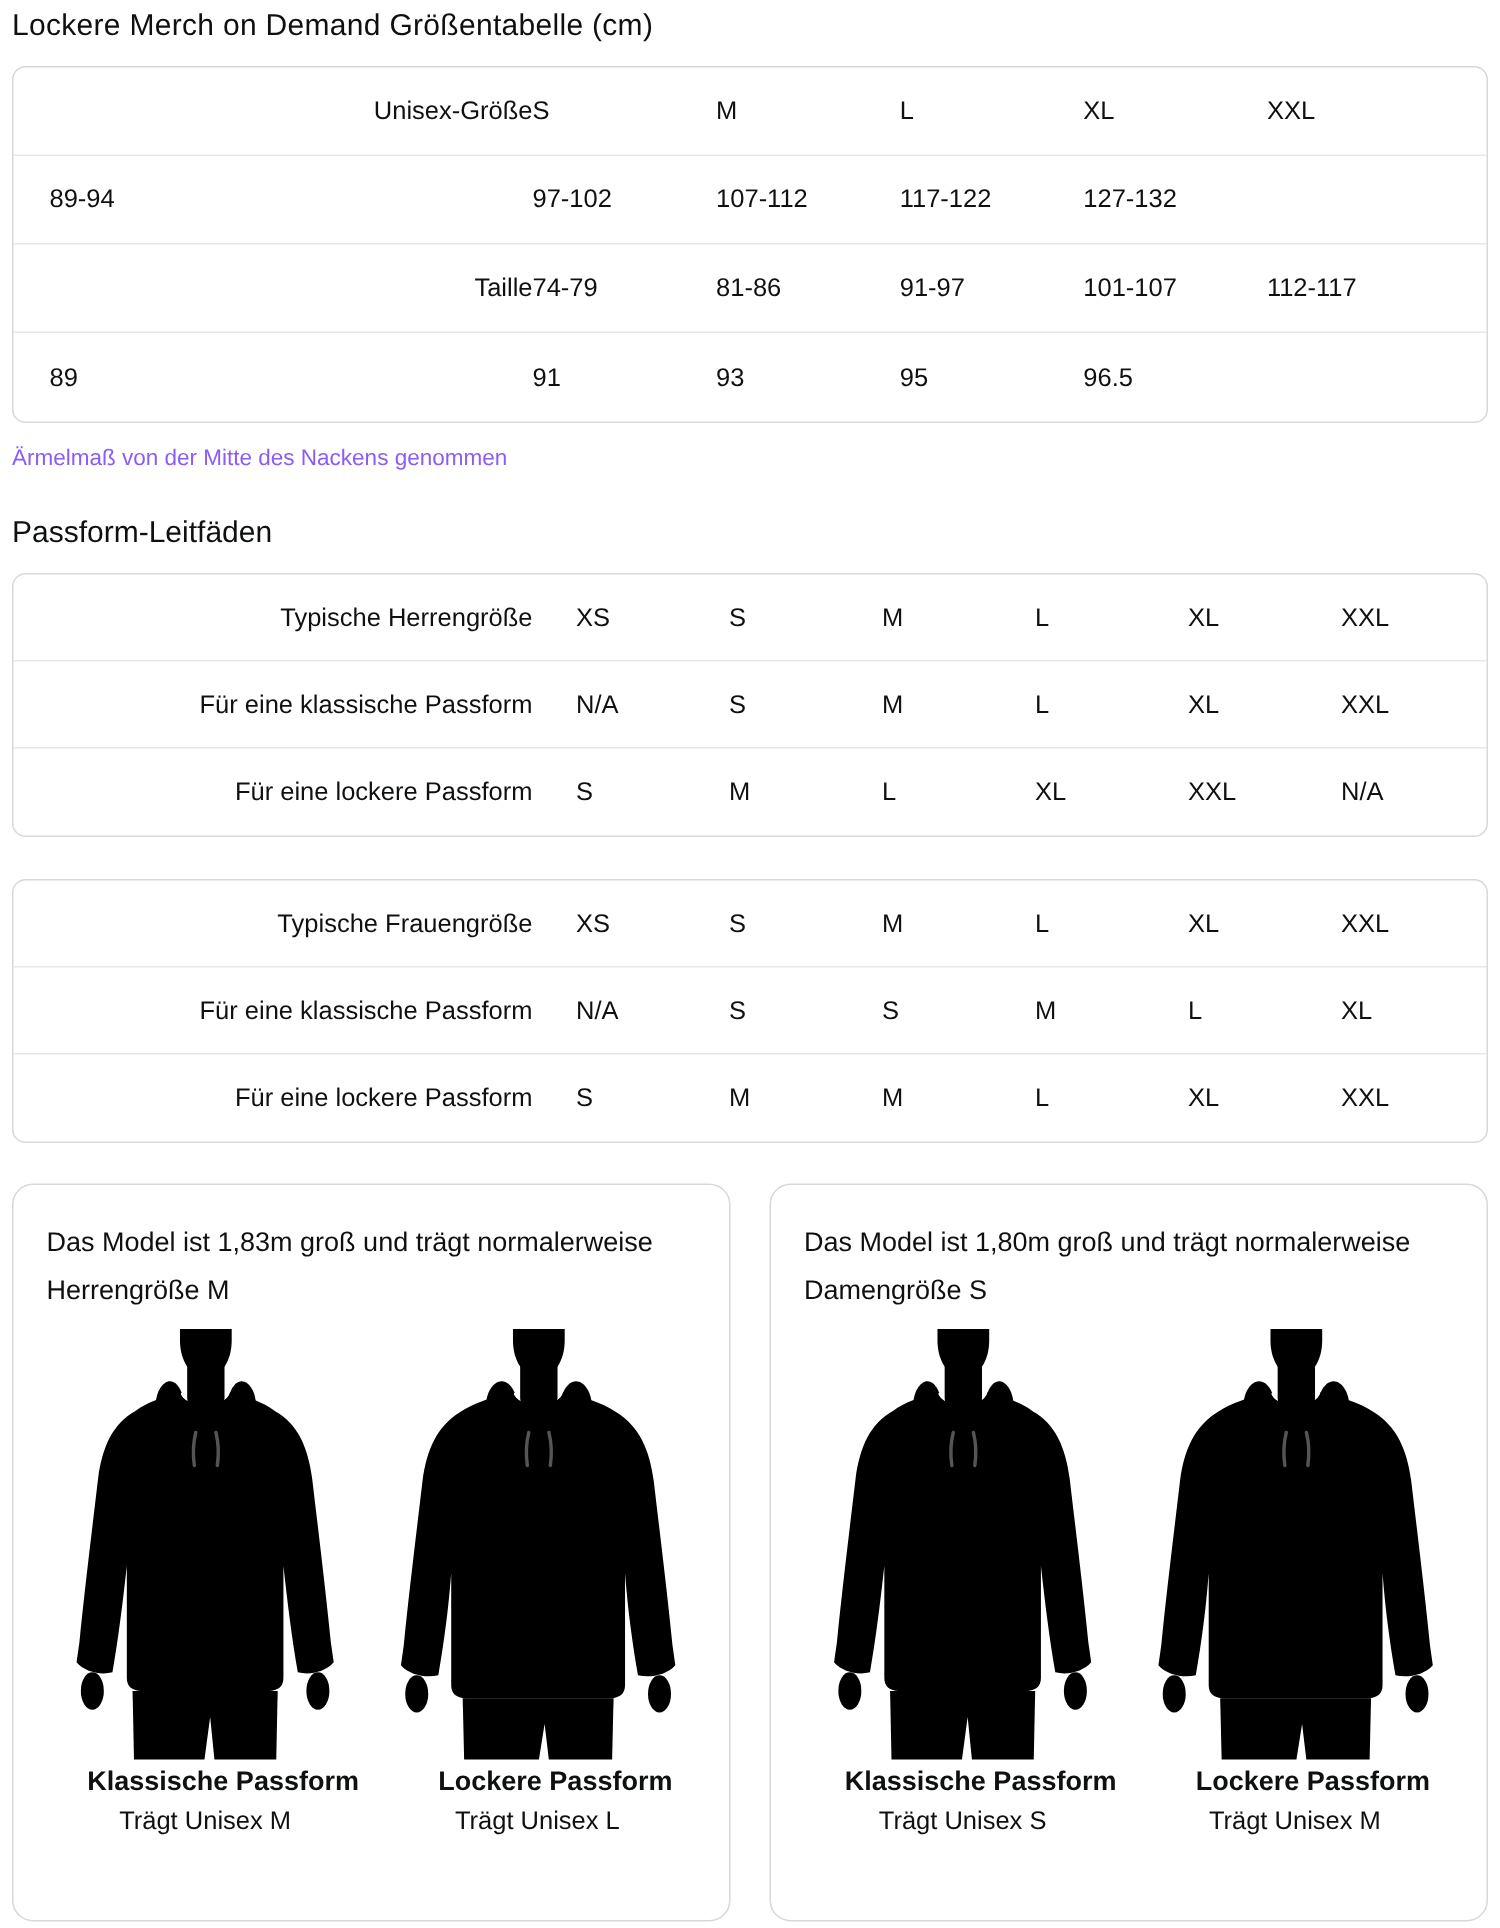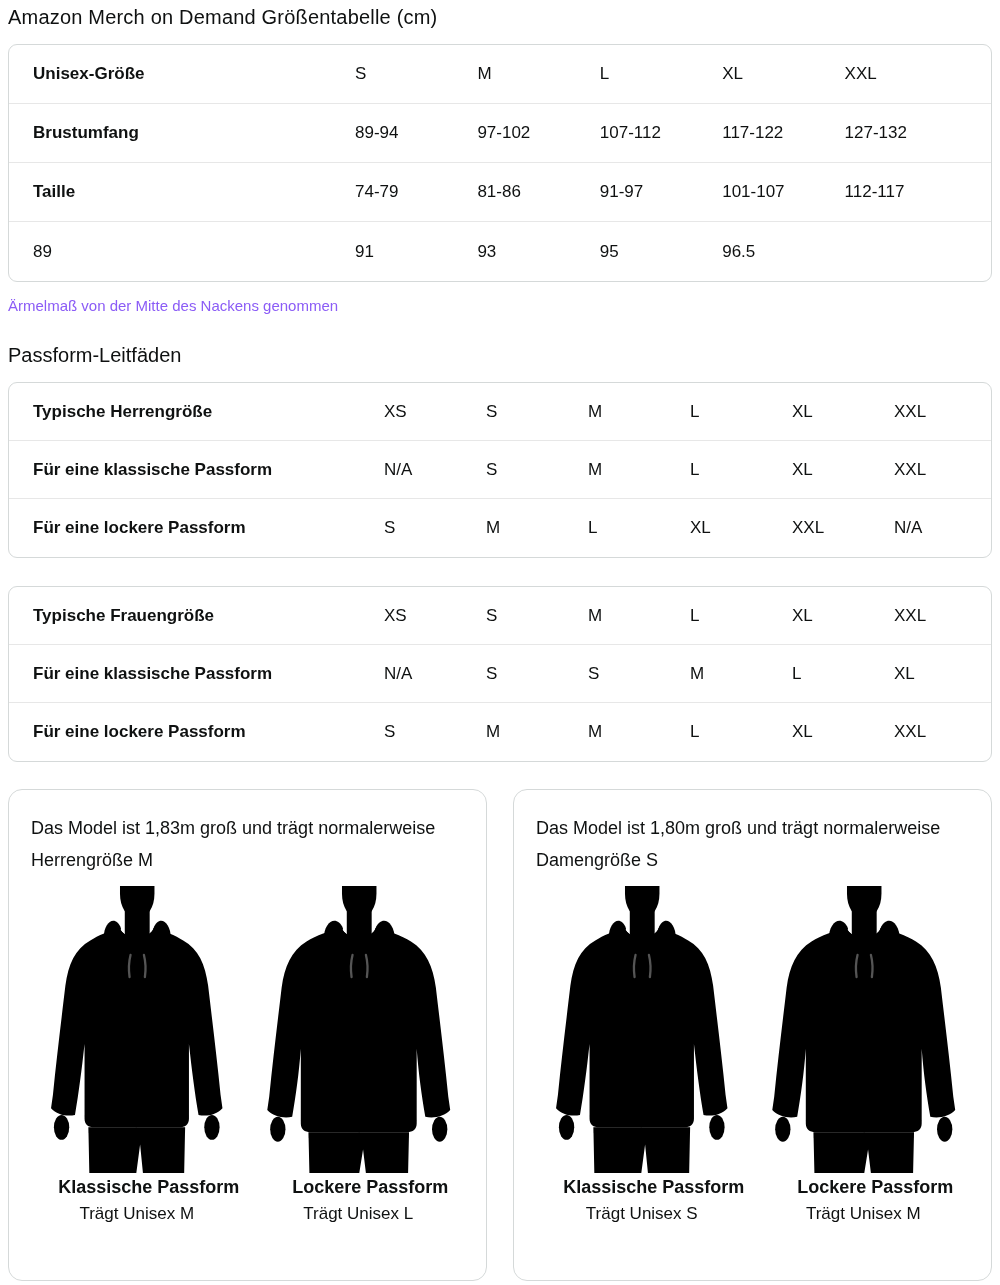--- a/index.html
+++ b/index.html
@@ -33,21 +33,21 @@
     display:grid;
     align-items:center;
     min-height:59px;
     padding:0 24px;
     border-bottom:1px solid var(--row-divider);
     font-size:17px;
   }
   .t-row:last-child{border-bottom:none;}
   .t-row--5{grid-template-columns:322px repeat(5,1fr);}
   .t-row--6{grid-template-columns:322px repeat(6,1fr);}
-  .t-label{font-weight:700;}
+  .t-label{font-weight:400;text-align:right;}
   .t-cell{font-weight:400;}
   .note{
     font-size:15px;
     margin:15px 0 0 0;
     color:#8b5cf6;
   }
   .section-heading{
     font-size:20px;
     font-weight:400;
     margin:30px 0 15px 0;
@@ -157,33 +157,32 @@
       <path d="M75,160 L150,160 L156,214 C156,218 152,220 148,220 L77,220 C73,220 69,218 69,214 Z" fill="none" stroke="rgba(0,0,0,.24)" stroke-width="1.5"></path>
       <ellipse class="skin" cx="28" cy="254" rx="8" ry="13"></ellipse>
       <ellipse class="skin" cx="197" cy="254" rx="8" ry="13"></ellipse>
       <path class="denim" d="M60,257 L165,257 L164,300 L120,300 L117,275 L113,300 L61,300 Z"></path>
       <path d="M60,257 L165,257 L165,263 L60,263 Z" fill="rgba(0,0,0,.18)"></path>
       <path d="M113,257 L114,273" stroke="rgba(0,0,0,.28)" stroke-width="1.5"></path>
     </g>
   </defs>
 </svg>
 
-<h1 class="page-title">Amazon Merch on Demand Größentabelle (cm)</h1>
+<h1 class="page-title">Lockere Merch on Demand Größentabelle (cm)</h1>
 
 <div class="table-card">
   <div class="t-row t-row--5">
     <span class="t-label">Unisex-Größe</span>
     <span class="t-cell">S</span>
     <span class="t-cell">M</span>
     <span class="t-cell">L</span>
     <span class="t-cell">XL</span>
     <span class="t-cell">XXL</span>
   </div>
   <div class="t-row t-row--5">
-    <span class="t-label">Brustumfang</span>
     <span class="t-cell">89-94</span>
     <span class="t-cell">97-102</span>
     <span class="t-cell">107-112</span>
     <span class="t-cell">117-122</span>
     <span class="t-cell">127-132</span>
   </div>
   <div class="t-row t-row--5">
     <span class="t-label">Taille</span>
     <span class="t-cell">74-79</span>
     <span class="t-cell">81-86</span>

